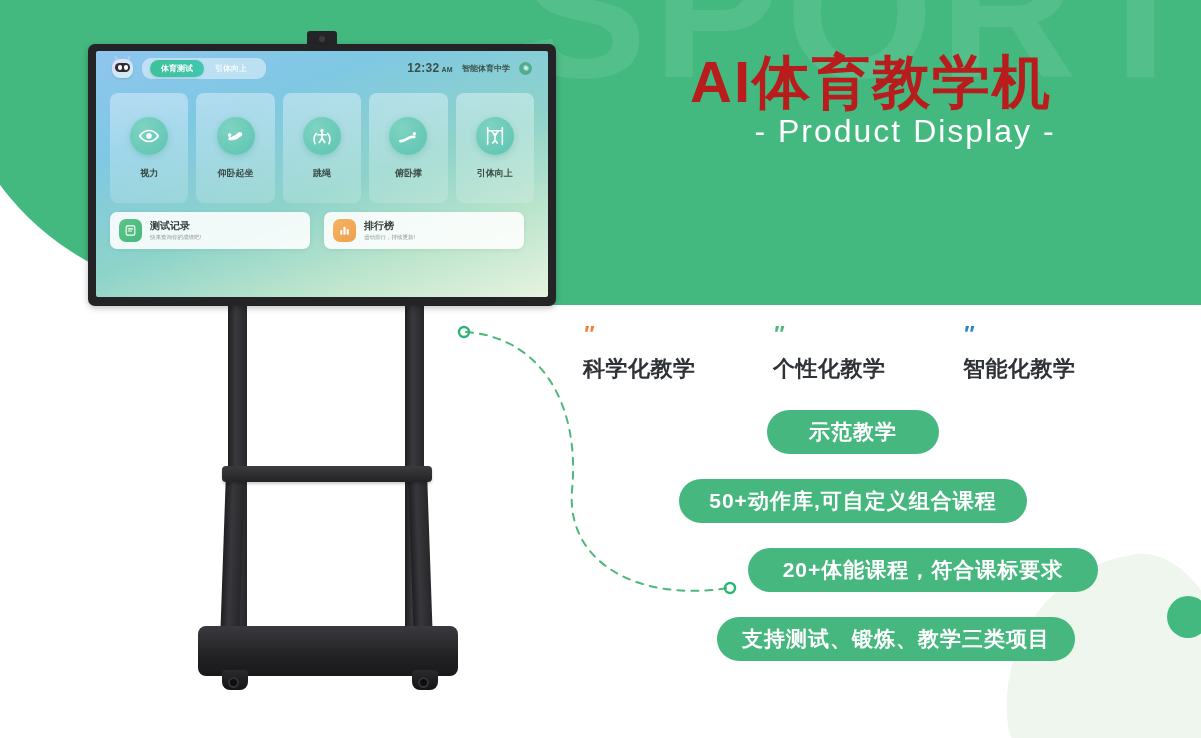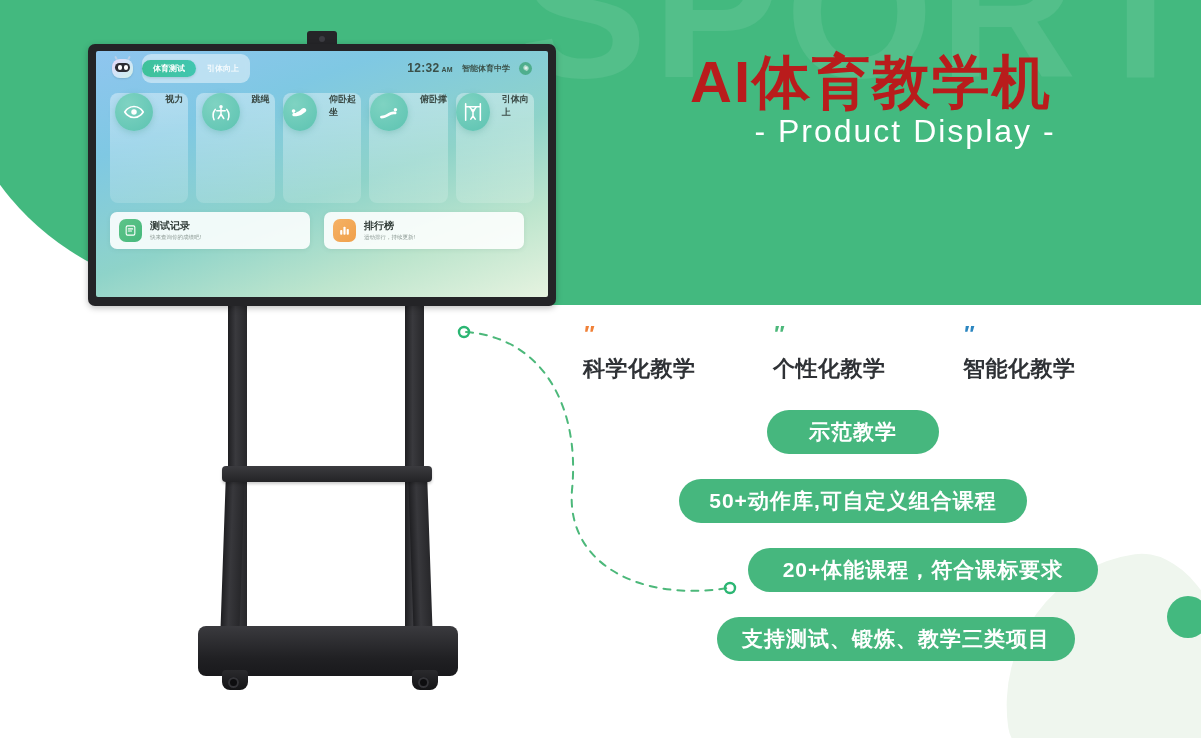--- a/index.html
+++ b/index.html
@@ -84,22 +84,22 @@
   .robot .face{ position:absolute; left:3px; top:4.5px; width:15px; height:9px;
     background:#2d2d33; border-radius:5px; }
   .robot .face:before,.robot .face:after{
     content:""; position:absolute; top:2px; width:4px; height:5px; border-radius:2px; background:#fff;}
   .robot .face:before{ left:2.5px; }
   .robot .face:after{ right:2.5px; }
   .robot .ant{ position:absolute; top:-3px; width:2px; height:4px; background:#b9cfe8; border-radius:1px;}
   .robot .ant.l{ left:3px; transform:rotate(-25deg);} .robot .ant.r{ right:3px; transform:rotate(25deg);}
 
   .seg{
-    margin-left:9px; height:29px; border-radius:9px; background:rgba(255,255,255,.45);
-    display:flex; align-items:center; padding:0; backdrop-filter:blur(2px);
+    margin-left:9px; height:21px; border-radius:9px; background:rgba(255,255,255,.45);
+    display:flex; align-items:center; padding:8px; backdrop-filter:blur(2px);
   }
   .seg .tab{
     font-size:8px; font-weight:bold; padding:0 11px; height:17px; line-height:17px;
     border-radius:9px; color:rgba(255,255,255,.85); white-space:nowrap;
   }
   .seg .tab.active{
     background:linear-gradient(90deg,#3fc19a,#41c6b0); color:#fff;
     box-shadow:0 1px 3px rgba(0,0,0,.12);
   }
   .sbar-right{ margin-left:auto; display:flex; align-items:center; gap:9px; color:#39514a; }
@@ -110,21 +110,21 @@
     width:13px;height:13px;border-radius:50%;background:#4fae8d;
     display:flex;align-items:center;justify-content:center;
   }
   .gear svg{ width:8px; height:8px; }
 
   
   .grid{ position:absolute; left:14px; top:42px; right:14px; display:flex; gap:8px; }
   .card{
     flex:1; height:110px; border-radius:8px;
     background:linear-gradient(180deg,rgba(255,255,255,.38),rgba(255,255,255,.16));
-    display:flex; flex-direction:row; justify-content:center; gap:12px;
+    display:flex; flex-direction:column; align-items:center; justify-content:center; gap:12px;
   }
   .card .ic{
     width:38px;height:38px;border-radius:50%;
     background:radial-gradient(circle at 35% 30%,#7fd3c2,#5cc3b1);
     display:flex;align-items:center;justify-content:center;
     box-shadow:0 2px 6px rgba(60,150,130,.28);
   }
   .card .ic svg{ width:22px; height:22px; }
   .card .lbl{ font-size:9px; font-weight:bold; color:#3a4a45; }
 
@@ -262,37 +262,37 @@
               <svg viewBox="0 0 24 24" fill="none" stroke="#ffffff" stroke-width="1.9">
                   <path d="M2 12s3.6-6 10-6 10 6 10 6-3.6 6-10 6S2 12 2 12z"></path>
                   <circle cx="12" cy="12" r="3" fill="#ffffff" stroke="none"></circle>
                 </svg>
             </div>
             <div class="lbl">视力</div>
           </div>
 
           <div class="card">
             <div class="ic">
+              <svg viewBox="0 0 24 24" fill="#ffffff">
+                  <circle cx="5" cy="11" r="2"></circle>
+                  <path d="M8 12c2.5 0 4-2 6-3.6 1.6-1.3 3.4-1.1 4.4.2.8 1 .6 2.4-.6 3.3-3 2.3-6 4.6-9.8 4.6H5c-.8 0-1.4-.7-1.4-1.5S4.2 13 5 13h3z"></path>
+                </svg>
+            </div>
+            <div class="lbl">仰卧起坐</div>
+          </div>
+
+          <div class="card">
+            <div class="ic">
               <svg viewBox="0 0 24 24" fill="none" stroke="#ffffff" stroke-width="1.7" stroke-linecap="round">
                   <circle cx="12" cy="6.2" r="1.9" fill="#ffffff" stroke="none"></circle>
                   <path d="M12 8.4v6.1M12 14.5l-3 4.6M12 14.5l3 4.6M7.4 10.6h9.2"></path>
                   <path d="M4.4 20.4c-1.6-3.6-1.2-8.1 1.3-11.2M19.6 20.4c1.6-3.6 1.2-8.1-1.3-11.2"></path>
                 </svg>
             </div>
             <div class="lbl">跳绳</div>
-          </div>
-
-          <div class="card">
-            <div class="ic">
-              <svg viewBox="0 0 24 24" fill="#ffffff">
-                  <circle cx="5" cy="11" r="2"></circle>
-                  <path d="M8 12c2.5 0 4-2 6-3.6 1.6-1.3 3.4-1.1 4.4.2.8 1 .6 2.4-.6 3.3-3 2.3-6 4.6-9.8 4.6H5c-.8 0-1.4-.7-1.4-1.5S4.2 13 5 13h3z"></path>
-                </svg>
-            </div>
-            <div class="lbl">仰卧起坐</div>
           </div>
 
           <div class="card">
             <div class="ic">
               <svg viewBox="0 0 24 24" fill="#ffffff">
                   <circle cx="19" cy="9.5" r="1.9"></circle>
                   <path d="M17 11.5c-2.6 0-5 1.3-7.3 2.6C7.6 15.2 5.8 16 3.8 16c-.9 0-1.6.7-1.6 1.5S3 19 3.8 19c2.8 0 5.2-1.1 7.5-2.4 2.1-1.2 4-2.1 5.7-2.1h1.6c.9 0 1.6-.7 1.6-1.5s-.7-1.5-1.6-1.5H17z"></path>
                 </svg>
             </div>
             <div class="lbl">俯卧撑</div>

